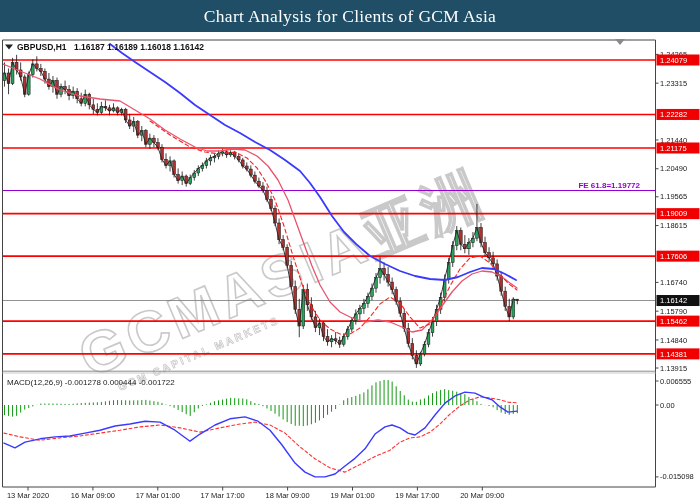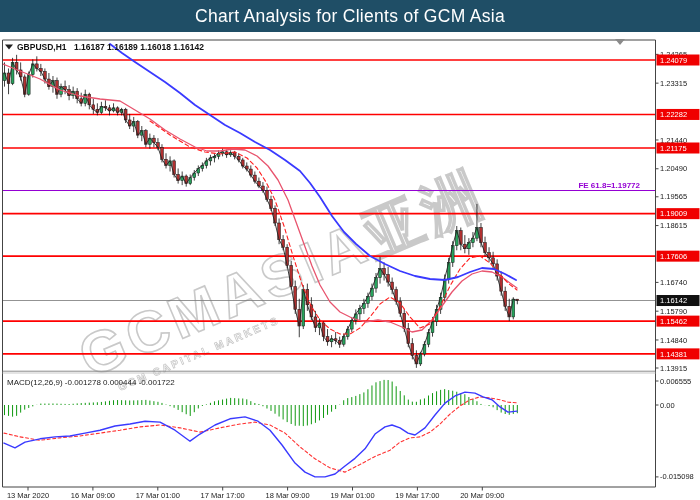--- a/index.html
+++ b/index.html
@@ -1,21 +1,21 @@
 <!DOCTYPE html>
 <html style="--title-bg: #1f4e66; --title-fg: #ffffff;"><head>
 <meta charset="utf-8">
 <style>
   html,body{margin:0;padding:0;background:#fff;}
   .page{width:700px;height:500px;position:relative;background:#fff;
         font-family:"Liberation Sans",sans-serif;overflow:hidden;}
   .titlebar{position:absolute;left:0;top:0;width:700px;height:32px;
         background:var(--title-bg,#1f4e66);color:var(--title-fg,#fff);
         display:flex;align-items:center;justify-content:center;
-        font-family:Liberation Sans, sans-serif;font-size:17.5px;letter-spacing:.3px;}
+        font-family:Liberation Serif, serif;font-size:17.5px;letter-spacing:.3px;}
   #chart{position:absolute;left:0;top:32px;}
   #chart text{font-family:"Liberation Sans",sans-serif;}
 </style>
 </head>
 <body>
 
 <div class="page">
   <div class="titlebar">
     <span>Chart Analysis for Clients of GCM Asia</span>
   </div>

